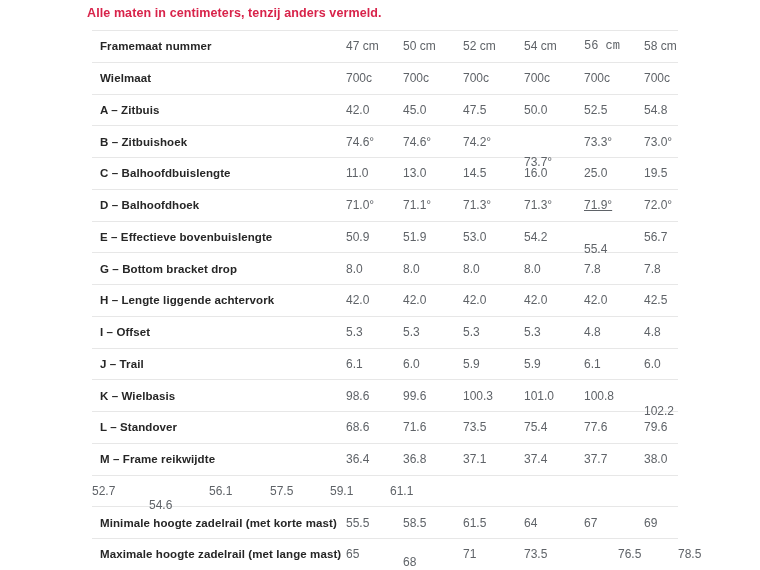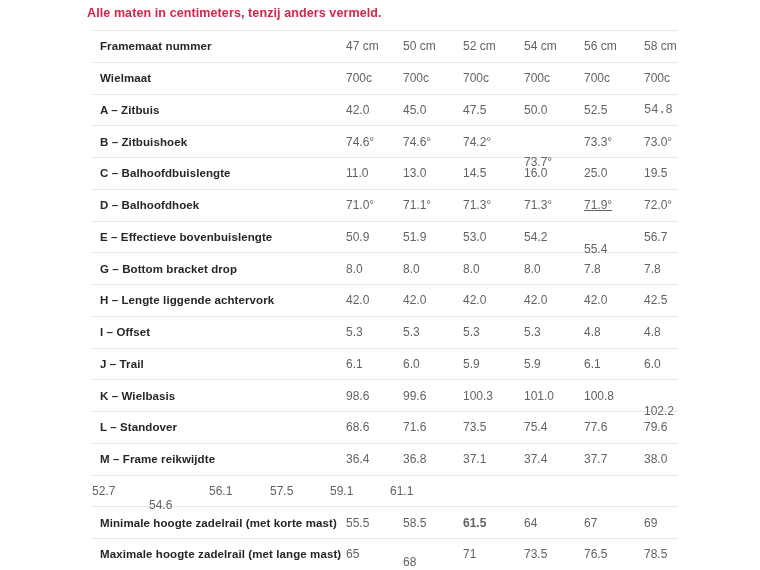--- a/index.html
+++ b/index.html
@@ -64,40 +64,40 @@
 
 <div class="page">
   <div class="units-note">Alle maten in centimeters, tenzij anders vermeld.</div>
   <div class="geo-table" id="geo-table">
       <div class="row">
         <div class="row-label">Framemaat nummer</div>
         <div class="cell" style="width: 57px; flex: 0 0 57px;">47 cm</div>
         <div class="cell" style="width: 60px; flex: 0 0 60px;">50 cm</div>
         <div class="cell" style="width: 61px; flex: 0 0 61px;">52 cm</div>
         <div class="cell" style="width: 60px; flex: 0 0 60px;">54 cm</div>
-        <div class="cell" style="width: 60px; flex: 0 0 60px;">56 cm</div>
+        <div class="cell" style="width: 60px; flex: 0 0 60px; font-family: Liberation Mono, monospace;">56 cm</div>
         <div class="cell" style="width: 34px; flex: 0 0 34px;">58 cm</div>
       </div>
       <div class="row">
         <div class="row-label">Wielmaat</div>
         <div class="cell" style="width: 57px; flex: 0 0 57px;">700c</div>
         <div class="cell" style="width: 60px; flex: 0 0 60px;">700c</div>
         <div class="cell" style="width: 61px; flex: 0 0 61px;">700c</div>
         <div class="cell" style="width: 60px; flex: 0 0 60px;">700c</div>
         <div class="cell" style="width: 60px; flex: 0 0 60px;">700c</div>
         <div class="cell" style="width: 34px; flex: 0 0 34px;">700c</div>
       </div>
       <div class="row">
         <div class="row-label">A – Zitbuis</div>
         <div class="cell" style="width: 57px; flex: 0 0 57px;">42.0</div>
         <div class="cell" style="width: 60px; flex: 0 0 60px;">45.0</div>
         <div class="cell" style="width: 61px; flex: 0 0 61px;">47.5</div>
         <div class="cell" style="width: 60px; flex: 0 0 60px;">50.0</div>
         <div class="cell" style="width: 60px; flex: 0 0 60px;">52.5</div>
-        <div class="cell" style="width: 34px; flex: 0 0 34px; font-family: Liberation Mono, monospace;">54.8</div>
+        <div class="cell" style="width: 34px; flex: 0 0 34px;">54.8</div>
       </div>
       <div class="row">
         <div class="row-label">B – Zitbuishoek</div>
         <div class="cell" style="width: 57px; flex: 0 0 57px;">74.6°</div>
         <div class="cell" style="width: 60px; flex: 0 0 60px;">74.6°</div>
         <div class="cell" style="width: 61px; flex: 0 0 61px;">74.2°</div>
         <div class="cell" style="width: 60px; flex: 0 0 60px; margin-top: 40px;">73.7°</div>
         <div class="cell" style="width: 60px; flex: 0 0 60px;">73.3°</div>
         <div class="cell" style="width: 34px; flex: 0 0 34px;">73.0°</div>
       </div>
@@ -196,28 +196,28 @@
         <div class="cell" style="width: 60px; flex: 0 0 60px; margin-top: 28px;">54.6</div>
         <div class="cell" style="width: 61px; flex: 0 0 61px;">56.1</div>
         <div class="cell" style="width: 60px; flex: 0 0 60px;">57.5</div>
         <div class="cell" style="width: 60px; flex: 0 0 60px;">59.1</div>
         <div class="cell" style="width: 34px; flex: 0 0 34px;">61.1</div>
       </div>
       <div class="row">
         <div class="row-label">Minimale hoogte zadelrail (met korte mast)</div>
         <div class="cell" style="width: 57px; flex: 0 0 57px;">55.5</div>
         <div class="cell" style="width: 60px; flex: 0 0 60px;">58.5</div>
-        <div class="cell" style="width: 61px; flex: 0 0 61px; font-weight: bold;">61.5</div>
+        <div class="cell" style="width: 61px; flex: 0 0 61px;">61.5</div>
         <div class="cell" style="width: 60px; flex: 0 0 60px;">64</div>
         <div class="cell" style="width: 60px; flex: 0 0 60px;">67</div>
         <div class="cell" style="width: 34px; flex: 0 0 34px;">69</div>
       </div>
       <div class="row">
         <div class="row-label">Maximale hoogte zadelrail (met lange mast)</div>
         <div class="cell" style="width: 57px; flex: 0 0 57px;">65</div>
         <div class="cell" style="width: 60px; flex: 0 0 60px; margin-top: 16px;">68</div>
         <div class="cell" style="width: 61px; flex: 0 0 61px;">71</div>
         <div class="cell" style="width: 60px; flex: 0 0 60px;">73.5</div>
-        <div class="cell" style="width: 60px; flex: 0 0 60px;">76.5</div>
+        <div class="cell" style="width: 60px; flex: 0 0 60px; margin-left: 34px;">76.5</div>
         <div class="cell" style="width: 34px; flex: 0 0 34px;">78.5</div>
       </div>
     </div>
 </div>
 
 </body></html>

